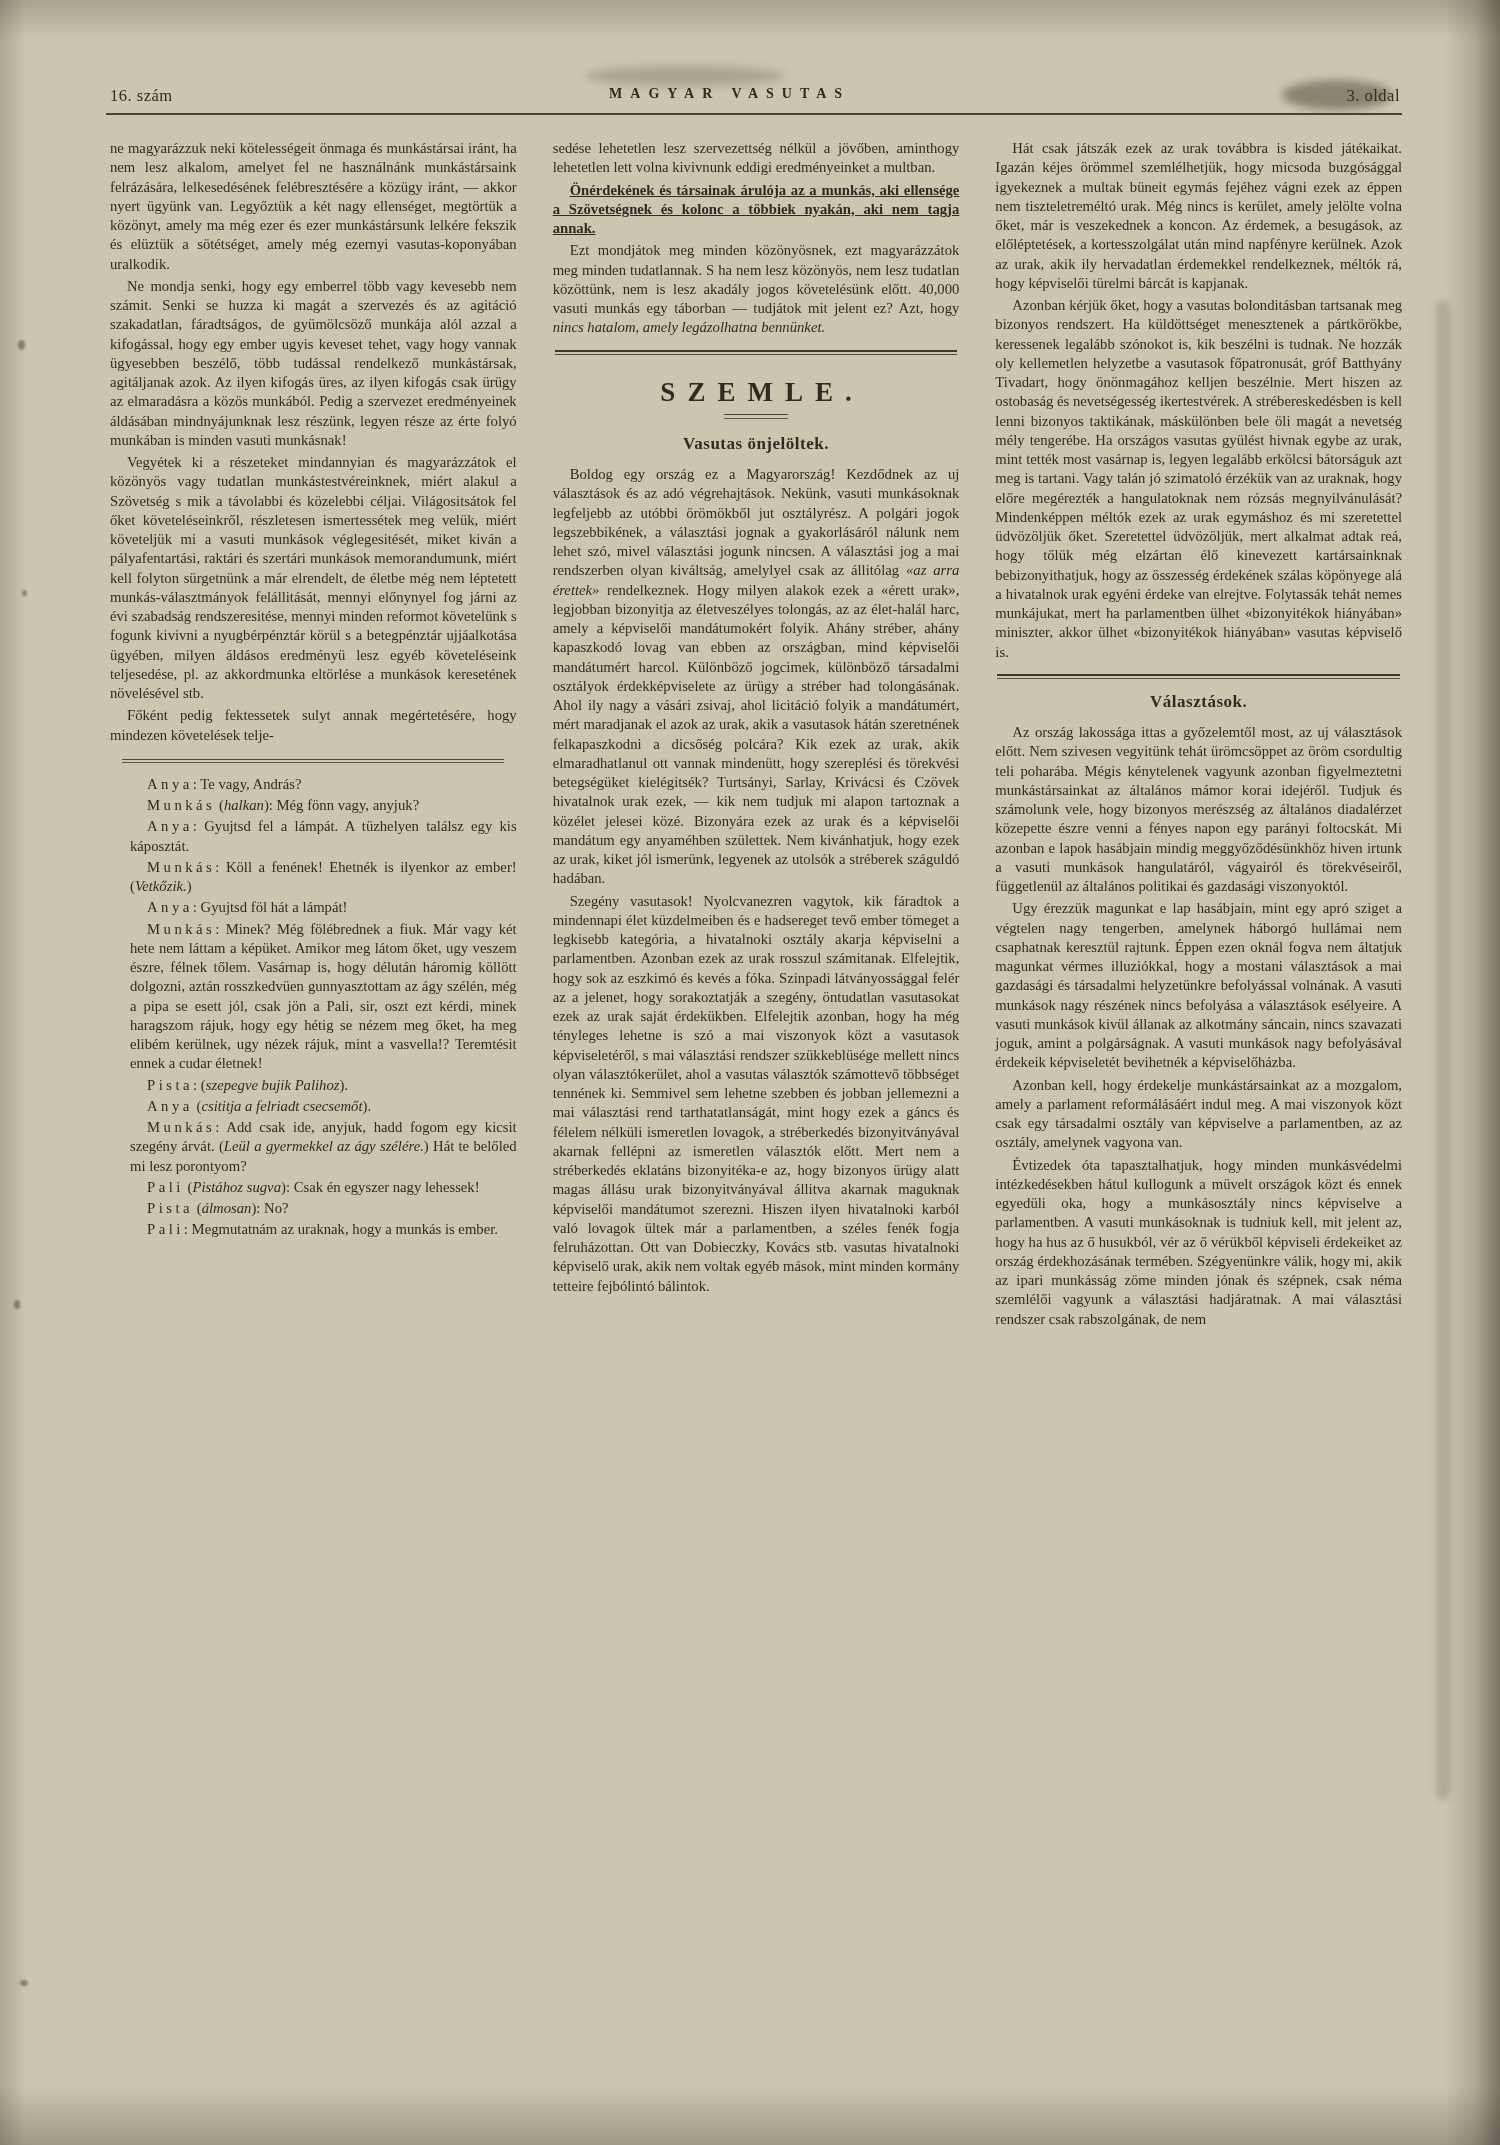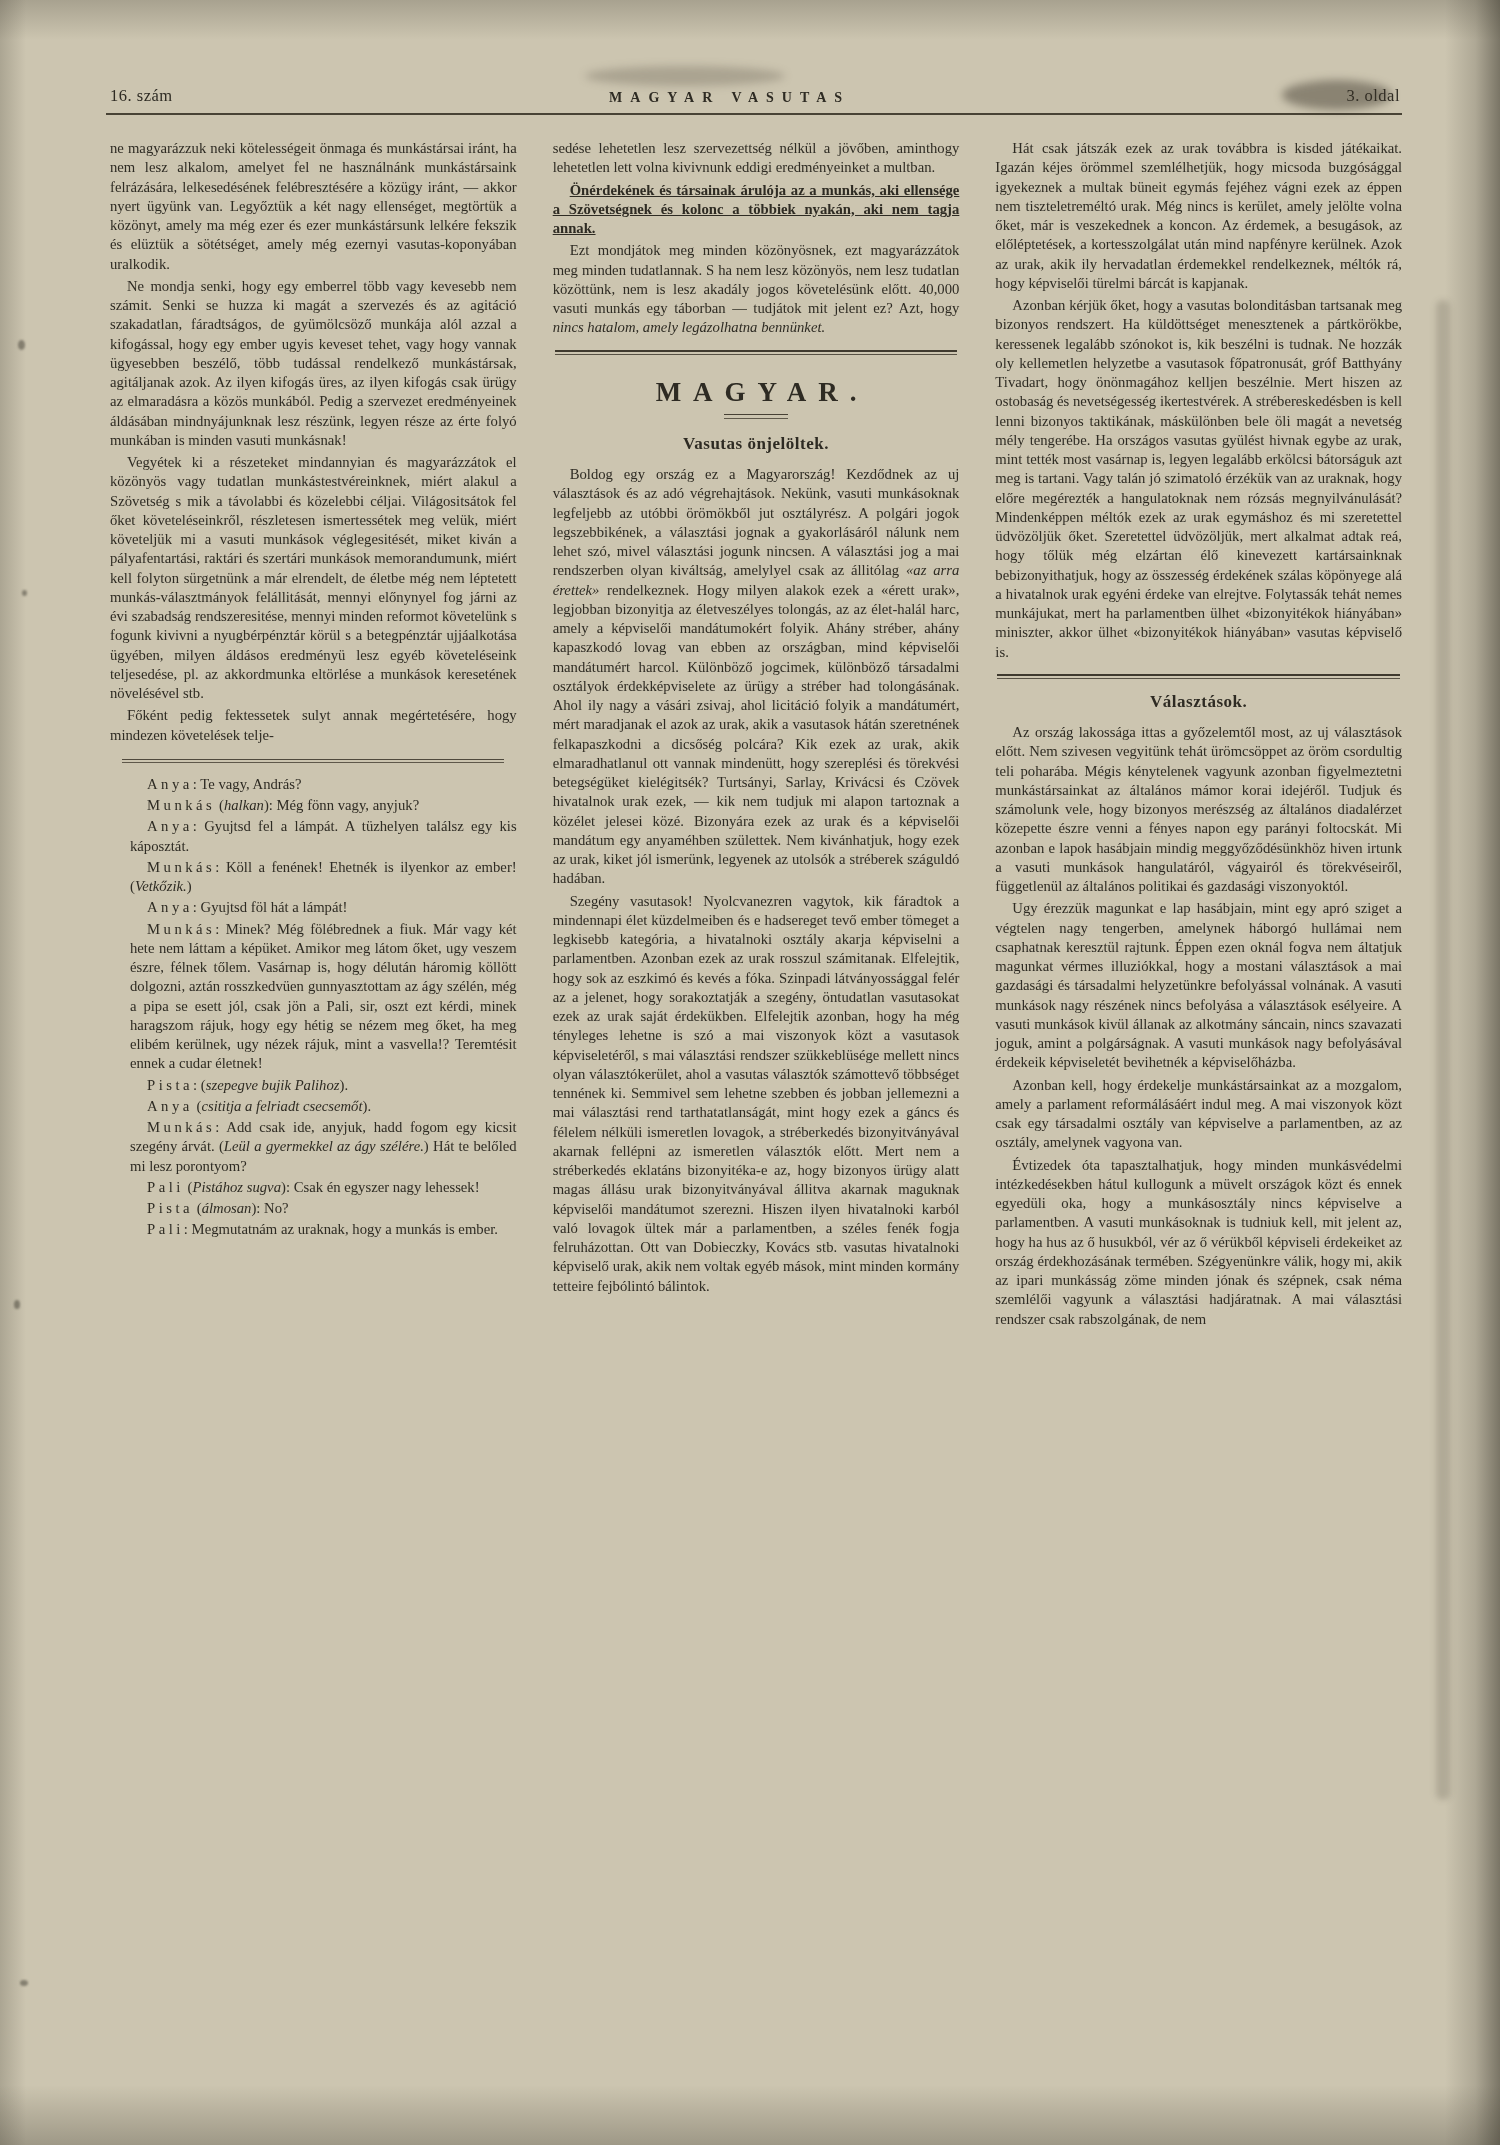--- a/index.html
+++ b/index.html
@@ -37,21 +37,21 @@
   .smudge-title{top:66px;left:585px;width:200px;height:20px;background:rgba(70,64,50,.25);}
   .smudge-midfold{top:300px;left:1436px;width:14px;height:1500px;border-radius:8px;background:rgba(50,46,36,.18);filter:blur(3px);}
   .speck{position:absolute;background:rgba(30,27,20,.4);border-radius:50%;filter:blur(1px);pointer-events:none;}
   .sp1{left:18px;top:340px;width:7px;height:10px;}
   .sp2{left:22px;top:590px;width:5px;height:6px;}
   .sp3{left:14px;top:1300px;width:6px;height:9px;}
   .sp4{left:20px;top:1980px;width:8px;height:6px;}
 
   
   .page-header{
-    display:flex;justify-content:space-between;align-items:flex-end;
+    display:flex;justify-content:space-between;align-items:flex-start;
     margin:0 100px 4px 110px;padding-top:86px;
     font-size:17px;
   }
   .issue,.pageno{font-size:16.5px;letter-spacing:.5px;}
   .title{
     font-size:14px;font-weight:bold;letter-spacing:8px;
     transform:translateX(-30px);
     font-family:Liberation Serif, serif;
   }
   .header-rule{
@@ -137,21 +137,21 @@
         <p class="para dialogue"><span class="speaker">Munkás</span><span>: Add csak ide, anyjuk, hadd fogom egy kicsit szegény árvát. (</span><span class="it">Leül a gyermekkel az ágy szélére.</span><span>) Hát te belőled mi lesz porontyom?</span></p>
         <p class="para dialogue"><span class="speaker">Pali</span><span> (</span><span class="it">Pistához sugva</span><span>): Csak én egyszer nagy lehessek!</span></p>
         <p class="para dialogue"><span class="speaker">Pista</span><span> (</span><span class="it">álmosan</span><span>): No?</span></p>
         <p class="para dialogue"><span class="speaker">Pali</span><span>: Megmutatnám az uraknak, hogy a munkás is ember.</span></p>
       </section>
     <section class="col">
         <p class="para noindent">sedése lehetetlen lesz szervezettség nélkül a jövőben, aminthogy lehetetlen lett volna kivivnunk eddigi eredményeinket a multban.</p>
         <p class="para bold">Önérdekének és társainak árulója az a munkás, aki ellensége a Szövetségnek és kolonc a többiek nyakán, aki nem tagja annak.</p>
         <p class="para"><span>Ezt mondjátok meg minden közönyösnek, ezt magyarázzátok meg minden tudatlannak. S ha nem lesz közönyös, nem lesz tudatlan közöttünk, nem is lesz akadály jogos követelésünk előtt. 40,000 vasuti munkás egy táborban — tudjátok mit jelent ez? Azt, hogy </span><span class="it">nincs hatalom, amely legázolhatna bennünket.</span></p>
         <div class="double-rule"></div>
-        <h2 class="section-heading">MAGYAR.</h2>
+        <h2 class="section-heading">SZEMLE.</h2>
         <div class="dash"></div>
         <h3 class="sub-heading">Vasutas önjelöltek.</h3>
         <p class="para"><span>Boldog egy ország ez a Magyarország! Kezdődnek az uj választások és az adó végrehajtások. Nekünk, vasuti munkásoknak legfeljebb az utóbbi örömökből jut osztályrész. A polgári jogok legszebbikének, a választási jognak a gyakorlásáról nálunk nem lehet szó, mivel választási jogunk nincsen. A választási jog a mai rendszerben olyan kiváltság, amelylyel csak az állitólag </span><span class="it">«az arra érettek»</span><span> rendelkeznek. Hogy milyen alakok ezek a «érett urak», legjobban bizonyitja az életveszélyes tolongás, az az élet-halál harc, amely a képviselői mandátumokért folyik. Ahány stréber, ahány kapaszkodó lovag van ebben az országban, mind képviselői mandátumért harcol. Különböző jogcimek, különböző társadalmi osztályok érdekképviselete az ürügy a stréber had tolongásának. Ahol ily nagy a vásári zsivaj, ahol licitáció folyik a mandátumért, mért maradjanak el azok az urak, akik a vasutasok hátán szeretnének felkapaszkodni a dicsőség polcára? Kik ezek az urak, akik elmaradhatlanul ott vannak mindenütt, hogy szereplési és törekvési betegségüket kielégitsék? Turtsányi, Sarlay, Krivácsi és Czövek hivatalnok urak ezek, — kik nem tudjuk mi alapon tartoznak a közélet jelesei közé. Bizonyára ezek az urak és a képviselői mandátum egy anyaméhben születtek. Nem kivánhatjuk, hogy ezek az urak, kiket jól ismerünk, legyenek az utolsók a stréberek száguldó hadában.</span></p>
         <p class="para">Szegény vasutasok! Nyolcvanezren vagytok, kik fáradtok a mindennapi élet küzdelmeiben és e hadsereget tevő ember tömeget a legkisebb kategória, a hivatalnoki osztály akarja képviselni a parlamentben. Azonban ezek az urak rosszul számitanak. Elfelejtik, hogy sok az eszkimó és kevés a fóka. Szinpadi látványossággal felér az a jelenet, hogy sorakoztatják a szegény, öntudatlan vasutasokat ezek az urak saját érdekükben. Elfelejtik azonban, hogy ha még tényleges lehetne is szó a mai viszonyok közt a vasutasok képviseletéről, s mai választási rendszer szükkeblüsége mellett nincs olyan választókerület, ahol a vasutas választók számottevő többséget tennének ki. Semmivel sem lehetne szebben és jobban jellemezni a mai választási rend tarthatatlanságát, mint hogy ezek a gáncs és félelem nélküli ismeretlen lovagok, a stréberkedés bizonyitványával akarnak fellépni az ismeretlen választók előtt. Mert nem a stréberkedés eklatáns bizonyitéka-e az, hogy bizonyos ürügy alatt magas állásu urak bizonyitványával állitva akarnak maguknak képviselői mandátumot szerezni. Hiszen ilyen hivatalnoki karból való lovagok ültek már a parlamentben, a széles fenék fogja felruházottan. Ott van Dobieczky, Kovács stb. vasutas hivatalnoki képviselő urak, akik nem voltak egyéb mások, mint minden kormány tetteire fejbólintó bálintok.</p>
       </section>
     <section class="col">
         <p class="para">Hát csak játszák ezek az urak továbbra is kisded játékaikat. Igazán kéjes örömmel szemlélhetjük, hogy micsoda buzgósággal igyekeznek a multak büneit egymás fejéhez vágni ezek az éppen nem tiszteletreméltó urak. Még nincs is kerület, amely jelölte volna őket, már is veszekednek a koncon. Az érdemek, a besugások, az előléptetések, a kortesszolgálat után mind napfényre kerülnek. Azok az urak, akik ily hervadatlan érdemekkel rendelkeznek, méltók rá, hogy képviselői türelmi bárcát is kapjanak.</p>
         <p class="para">Azonban kérjük őket, hogy a vasutas bolonditásban tartsanak meg bizonyos rendszert. Ha küldöttséget menesztenek a pártkörökbe, keressenek legalább szónokot is, kik beszélni is tudnak. Ne hozzák oly kellemetlen helyzetbe a vasutasok főpatronusát, gróf Batthyány Tivadart, hogy önönmagához kelljen beszélnie. Mert hiszen az ostobaság és nevetségesség ikertestvérek. A strébereskedésben is kell lenni bizonyos taktikának, máskülönben bele öli magát a nevetség mély tengerébe. Ha országos vasutas gyülést hivnak egybe az urak, mint tették most vasárnap is, legyen legalább erkölcsi bátorságuk azt meg is tartani. Vagy talán jó szimatoló érzékük van az uraknak, hogy előre megérezték a hangulatoknak nem rózsás megnyilvánulását? Mindenképpen méltók ezek az urak egymáshoz és mi szeretettel üdvözöljük őket. Szeretettel üdvözöljük, mert alkalmat adtak reá, hogy tőlük még elzártan élő kinevezett kartársainknak bebizonyithatjuk, hogy az összesség érdekének szálas köpönyege alá a hivatalnok urak egyéni érdeke van elrejtve. Folytassák tehát nemes munkájukat, mert ha parlamentben ülhet «bizonyitékok hiányában» miniszter, akkor ülhet «bizonyitékok hiányában» vasutas képviselő is.</p>
         <div class="double-rule"></div>
         <h3 class="sub-heading">Választások.</h3>

